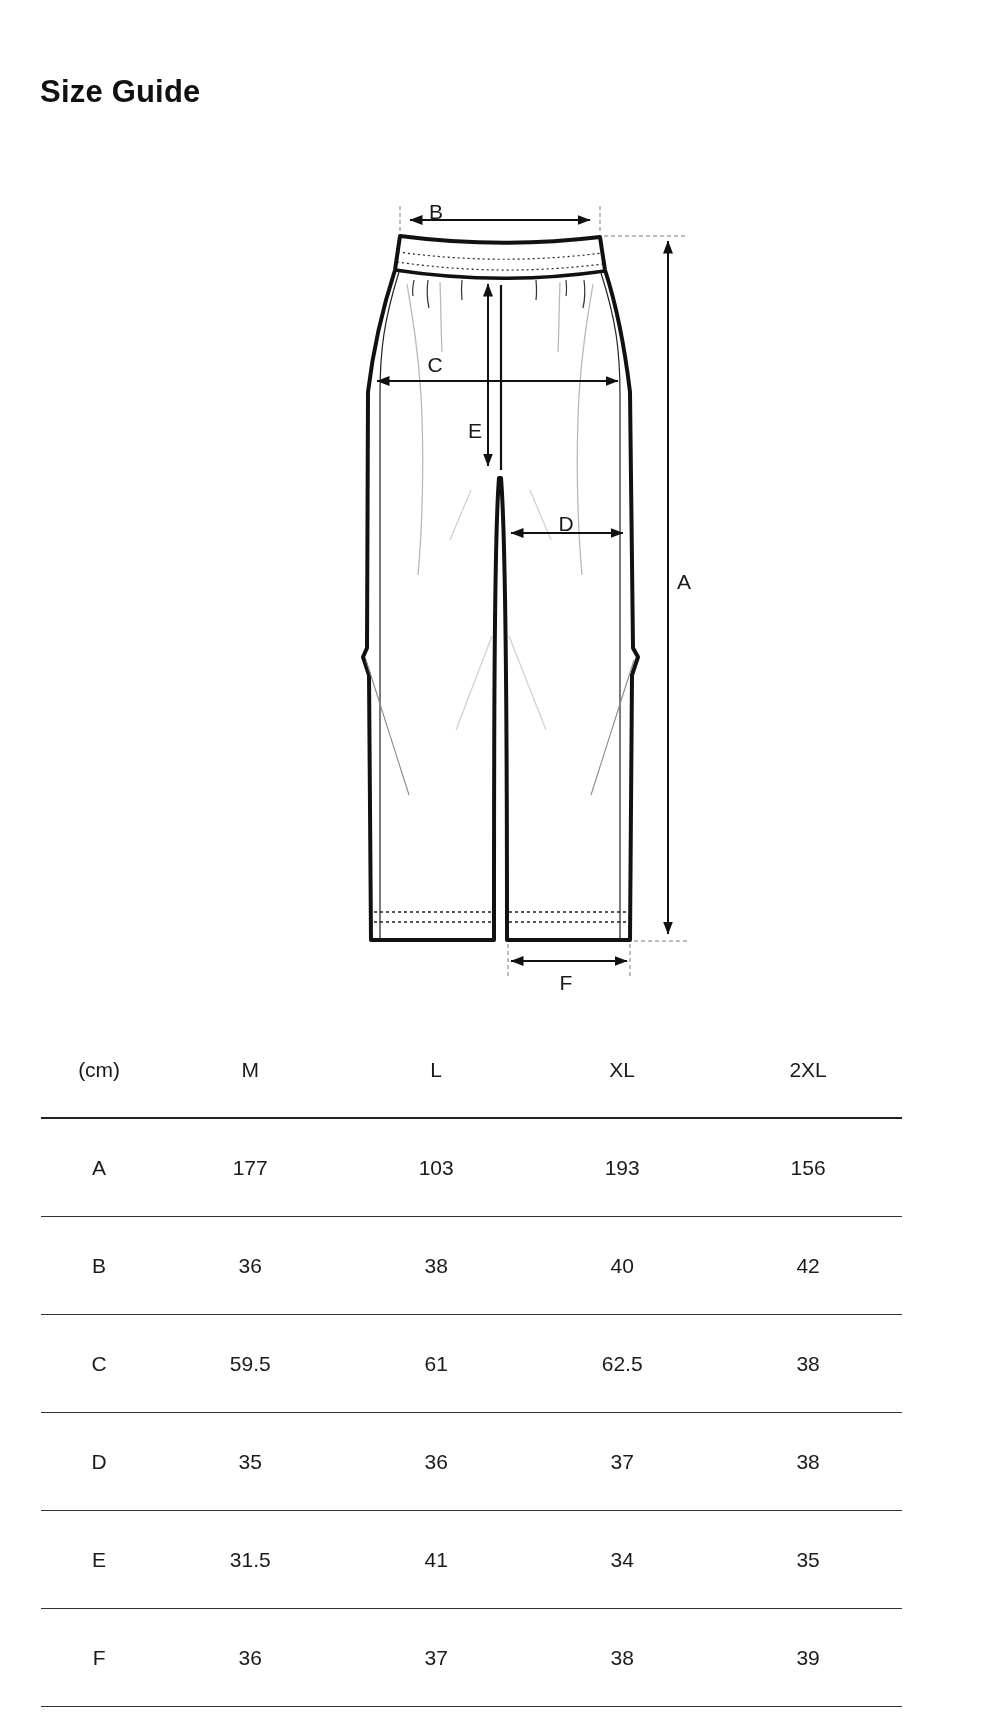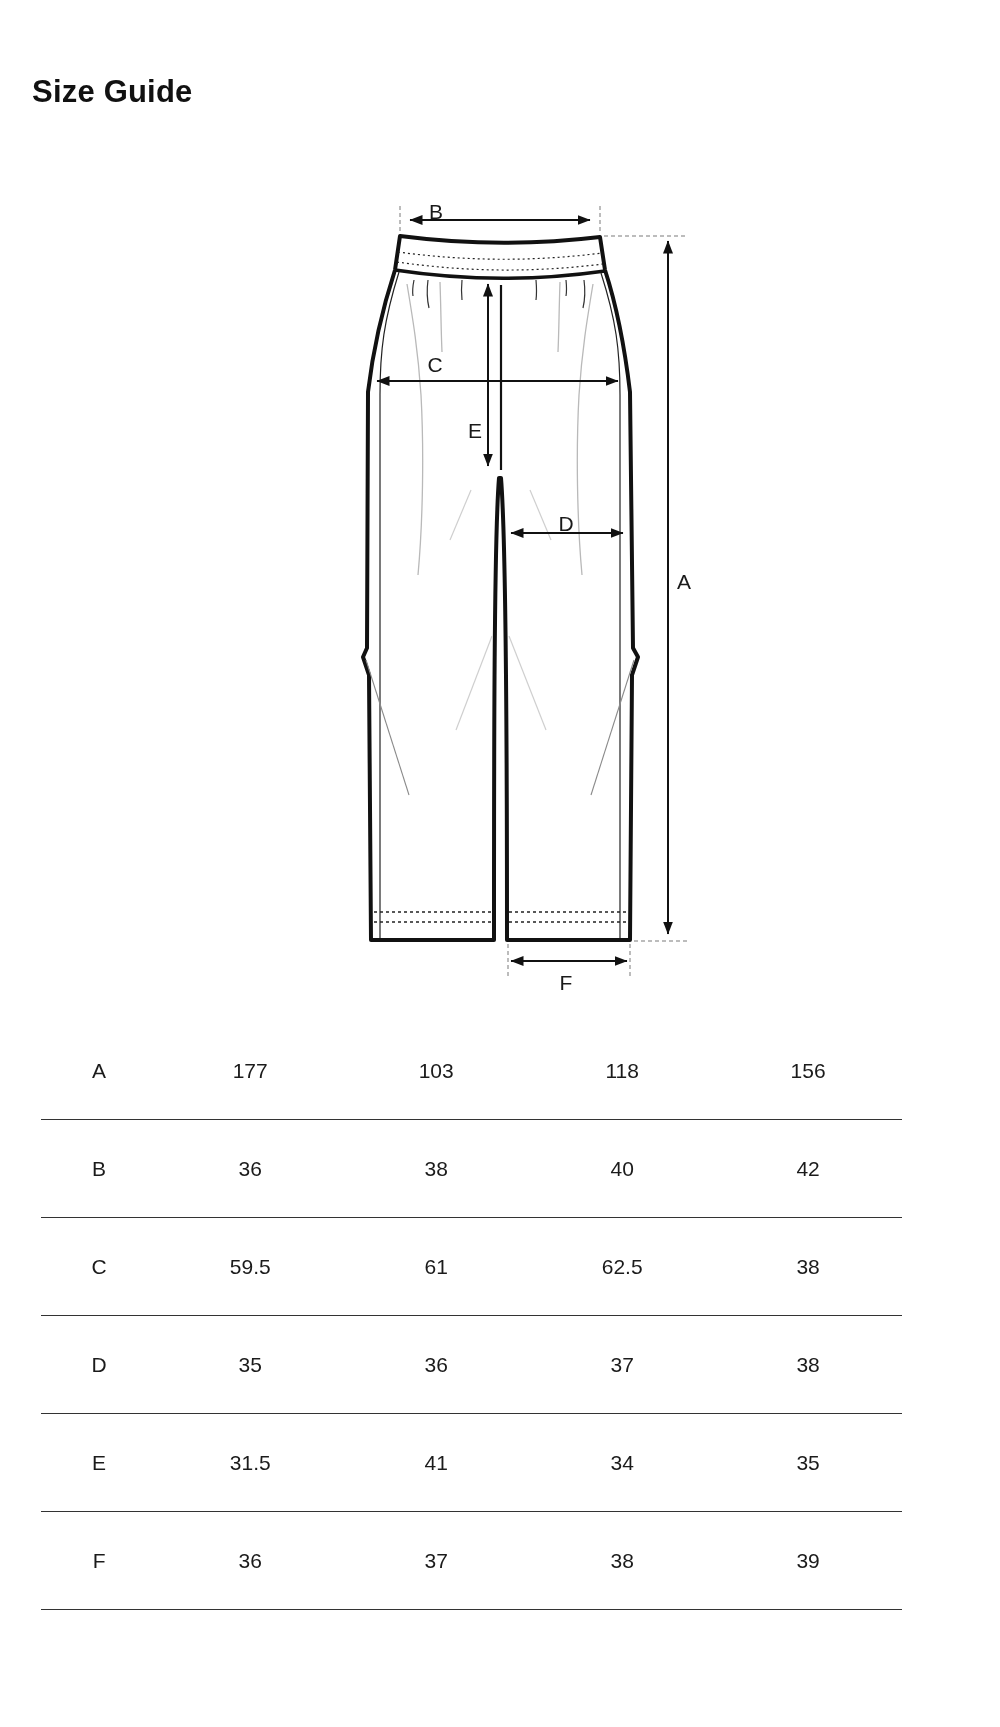--- a/index.html
+++ b/index.html
@@ -5,21 +5,21 @@
   html,body{margin:0;padding:0;background:#fff;}
   .page{
     position:relative;
     width:1000px;height:1727px;
     background:#ffffff;
     font-family:"Liberation Sans", sans-serif;
     color:#1a1a1a;
     overflow:hidden;
   }
   .page-title{
-    position:absolute;left:32px;top:74px;
+    position:absolute;left:40px;top:74px;
     font-size:31px;font-weight:700;color:#111;
     letter-spacing:0.2px;
   }
   .diagram-svg{
     position:absolute;left:0;top:0;width:1000px;height:1727px;
   }
   .dim-label{
     font-family:"Liberation Sans", sans-serif;
     font-size:21px;fill:#1a1a1a;
   }
@@ -132,26 +132,33 @@
       <text class="dim-label" x="436" y="219" text-anchor="middle">B</text>
       <text class="dim-label" x="435" y="372" text-anchor="middle">C</text>
       <text class="dim-label" x="475" y="438" text-anchor="middle">E</text>
       <text class="dim-label" x="566" y="531" text-anchor="middle">D</text>
       <text class="dim-label" x="684" y="589" text-anchor="middle">A</text>
       <text class="dim-label" x="566" y="990" text-anchor="middle">F</text>
     </g>
   </svg>
 
   <div class="size-table">
+    <div class="t-row header">
+      <div class="cell c0">(cm)</div>
+      <div class="cell c">M</div>
+      <div class="cell c">L</div>
+      <div class="cell c">XL</div>
+      <div class="cell c">2XL</div>
+    </div>
 
     <div class="t-row">
       <div class="cell c0">A</div>
       <div class="cell c">177</div>
       <div class="cell c">103</div>
-      <div class="cell c">118</div>
+      <div class="cell c">193</div>
       <div class="cell c">156</div>
     </div>
 
     <div class="t-row">
       <div class="cell c0">B</div>
       <div class="cell c">36</div>
       <div class="cell c">38</div>
       <div class="cell c">40</div>
       <div class="cell c">42</div>
     </div>

